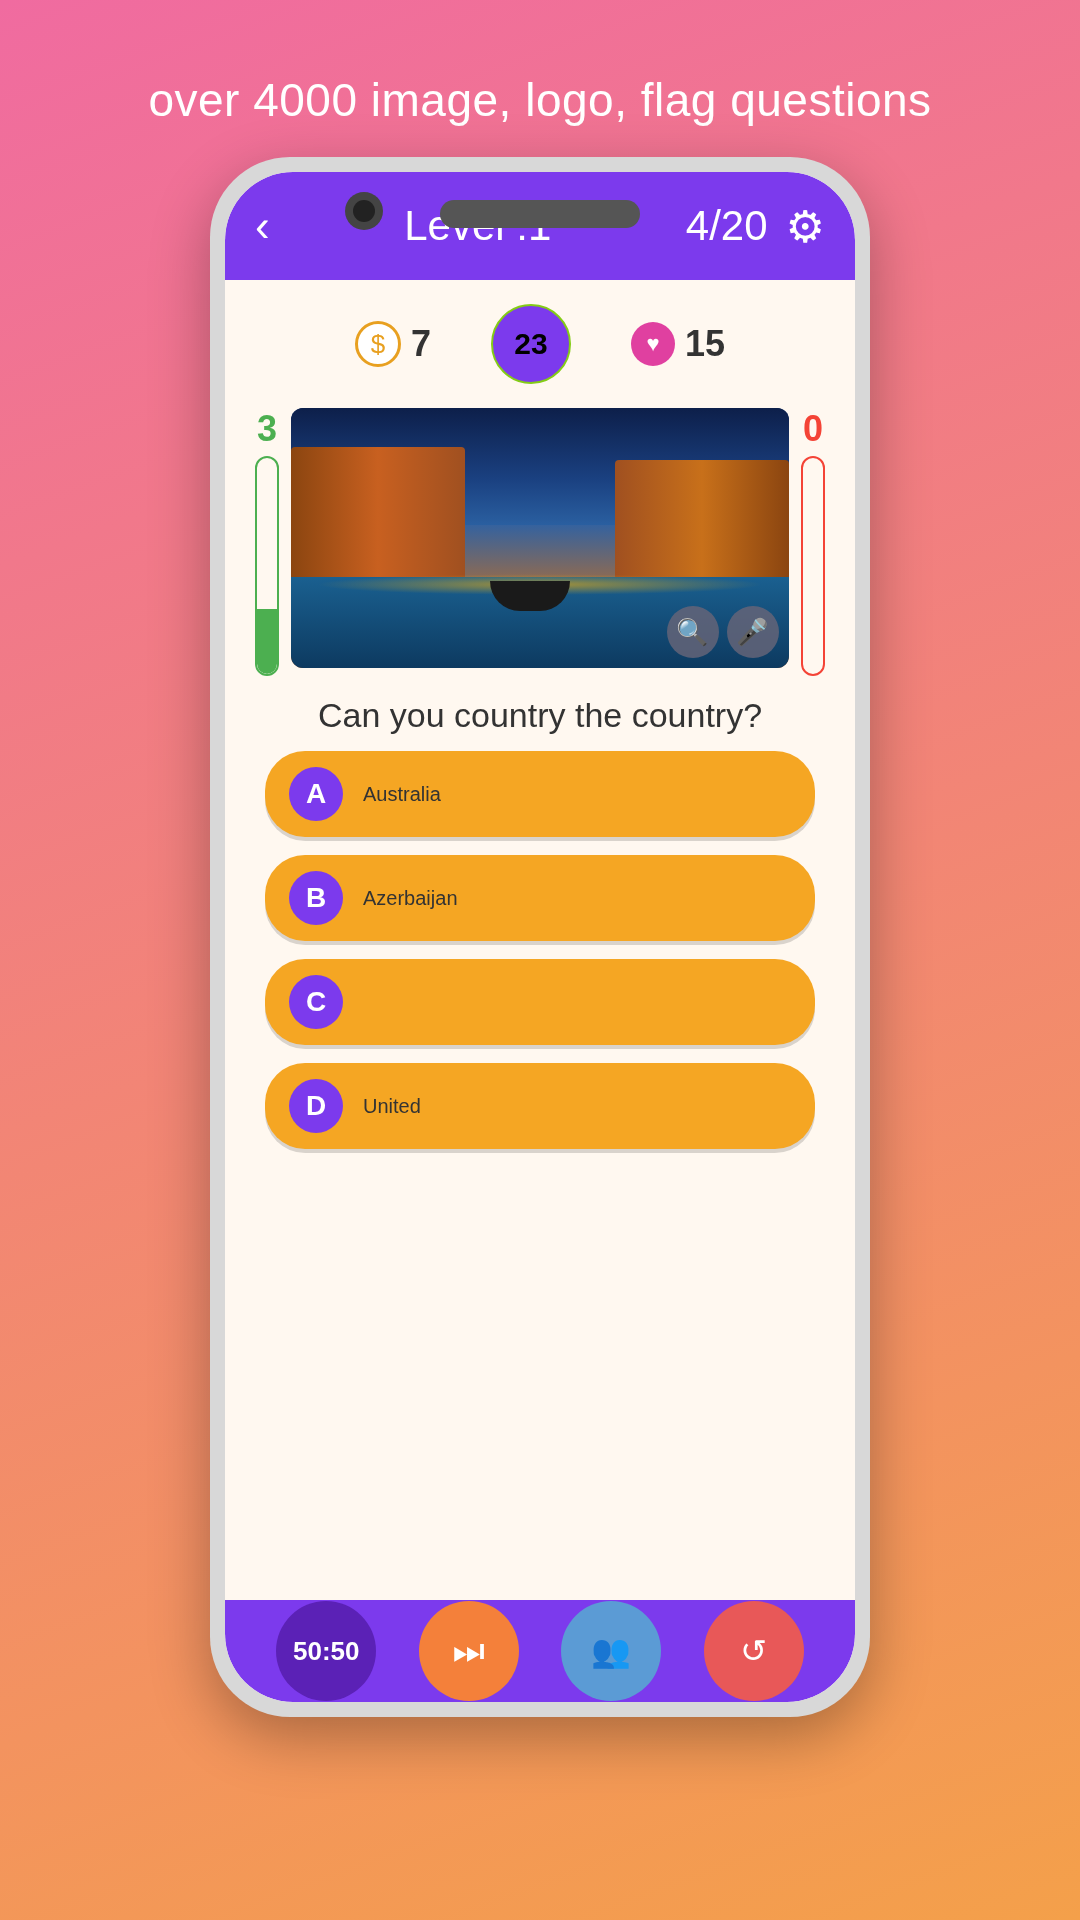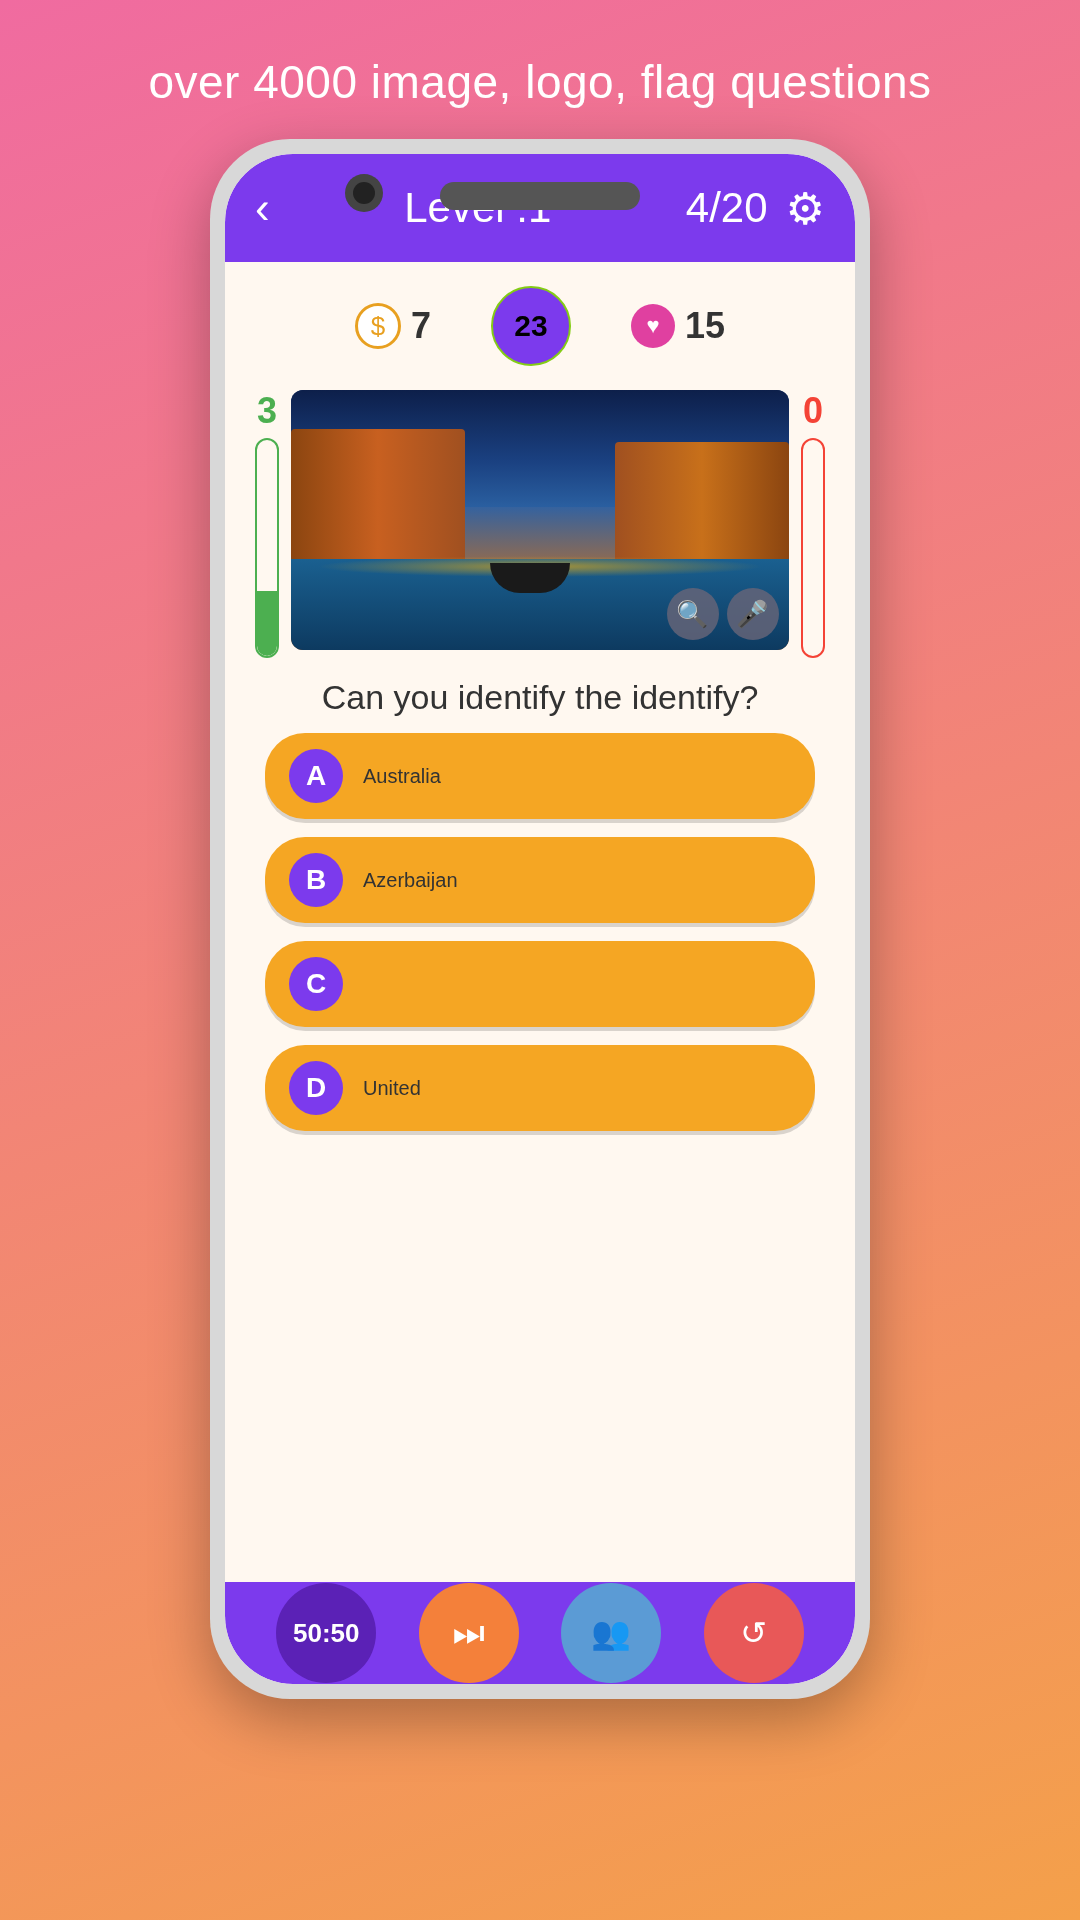--- a/index.html
+++ b/index.html
@@ -13,21 +13,21 @@
       font-family: 'Arial', sans-serif;
       overflow: hidden;
       position: relative;
     }
 
     .tagline {
       color: white;
       font-size: 46px;
       font-weight: 400;
       text-align: center;
-      margin-top: 55px;
+      margin-top: 73px;
       letter-spacing: 0.5px;
     }
 
     
     .phone-shell {
       width: 660px;
       height: 1560px;
       background: #d8d8d8;
       border-radius: 80px;
       position: relative;
@@ -440,21 +440,21 @@
           </div>
 
           <div class="bar-container">
             <span class="bar-label red">0</span>
             <div class="bar-track red">
               <div class="bar-fill red"></div>
             </div>
           </div>
         </div>
 
-        <p class="question-text">Can you identify the identify?</p>
+        <p class="question-text">Can you country the country?</p>
 
         <div class="answers-list">
 
           <button class="answer-btn">
             <div class="answer-letter">A</div>
             <span class="answer-text">Australia</span>
           </button>
 
           <button class="answer-btn">
             <div class="answer-letter">B</div>

